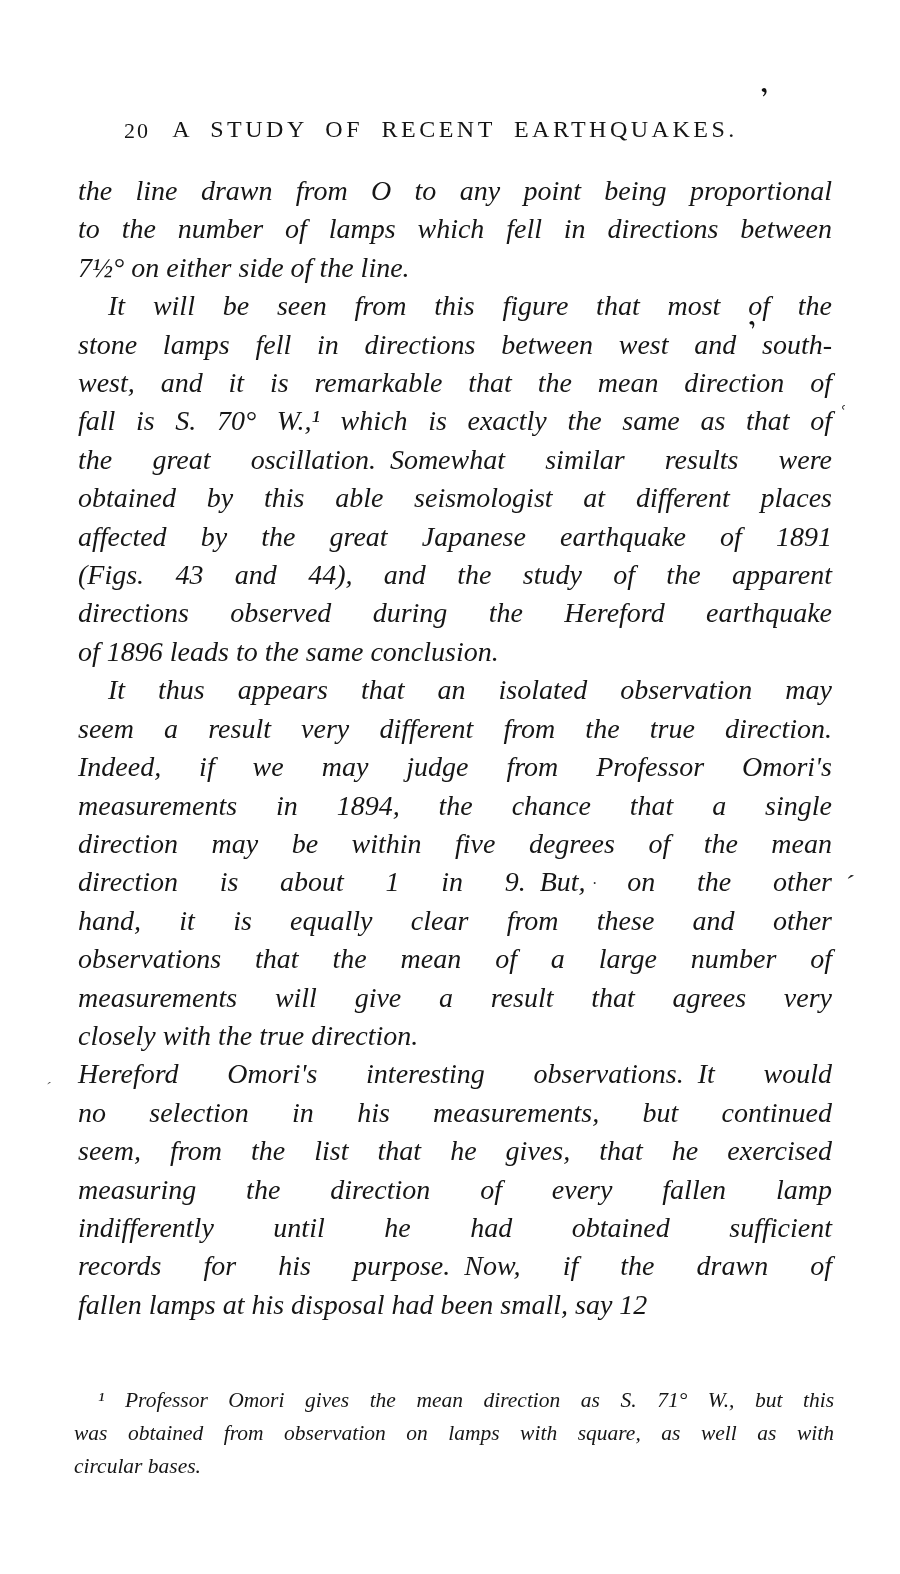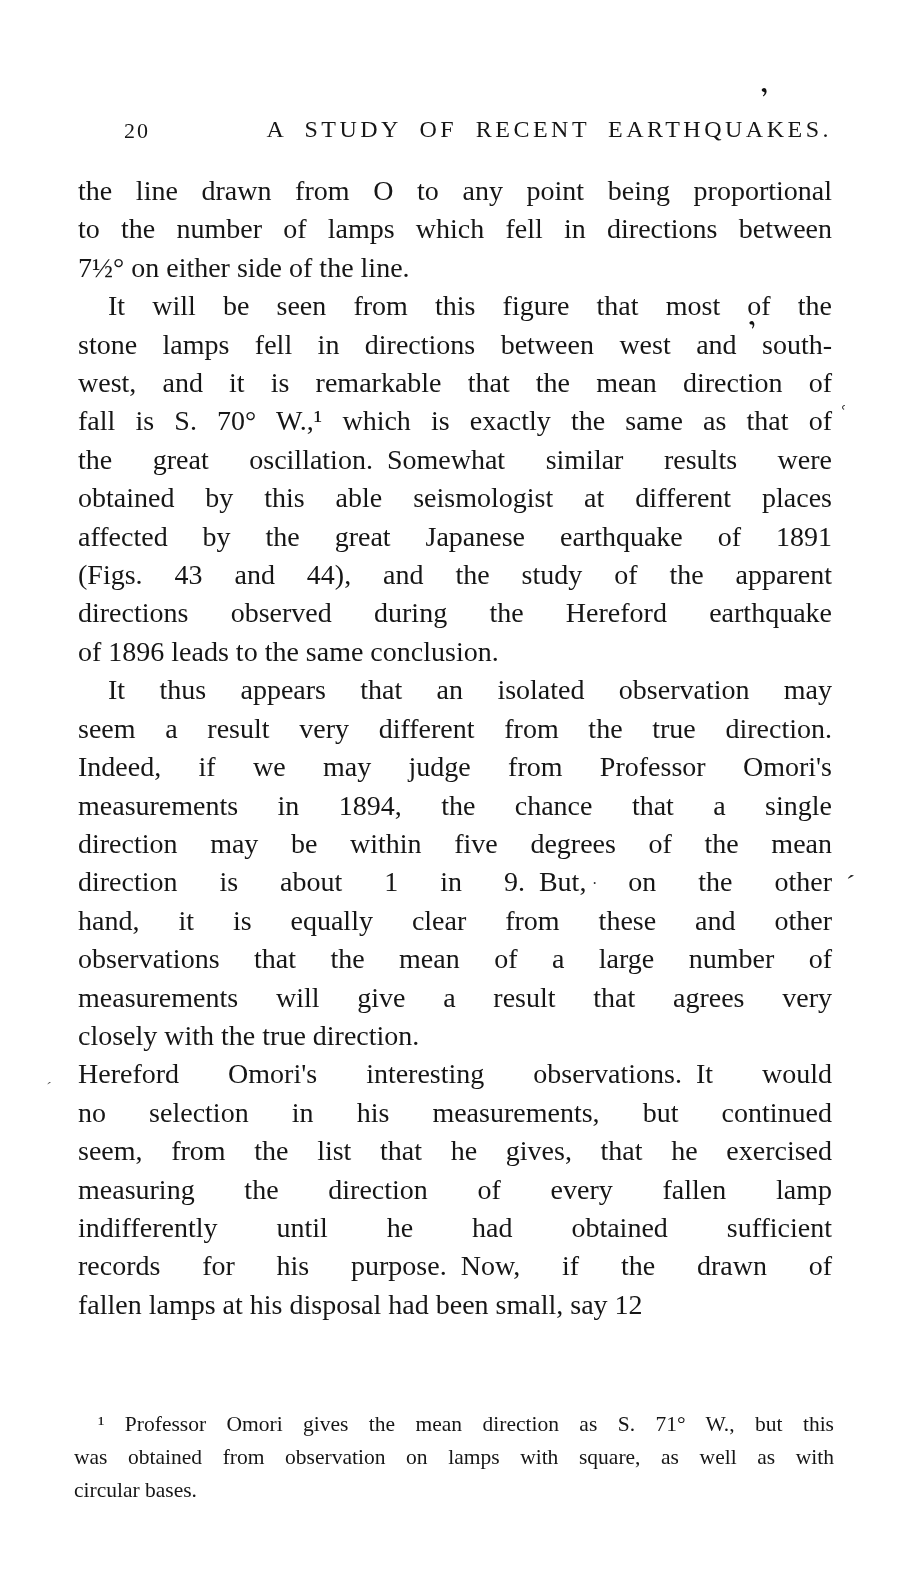--- a/index.html
+++ b/index.html
@@ -29,58 +29,58 @@
     top: 2px;
     font-size: 22px;
     letter-spacing: 2px;
     margin-left: 40px;
   }
   .running-title {
     position: absolute;
     left: 0;
     right: 0;
     top: 0;
-    text-align: right;
+    text-align: center;
     font-size: 24px;
     letter-spacing: 3.5px;
     word-spacing: 9px;
     white-space: nowrap;
   }
   .body-text {
     position: absolute;
     top: 172px;
     left: 78px;
     width: 754px;
     font-size: 28px;
     line-height: 38.4px;
   }
   .line {
     text-align: justify;
     text-align-last: justify;
     -moz-text-align-last: justify;
     white-space: normal;
+    font-style: italic;
   }
   .line.last {
     text-align-last: left;
     -moz-text-align-last: left;
   }
   .line.indent {
     text-indent: 30px;
   }
   .footnote {
     position: absolute;
     top: 1384px;
     left: 74px;
     width: 760px;
     font-size: 21.5px;
     line-height: 33px;
   }
   .footnote .line.indent {
     text-indent: 24px;
-    margin-top: 24px;
   }
   .speck {
     position: absolute;
     font-family: "Liberation Serif", serif;
     pointer-events: none;
     line-height: 1;
   }
 </style>
 </head>
 <body>

